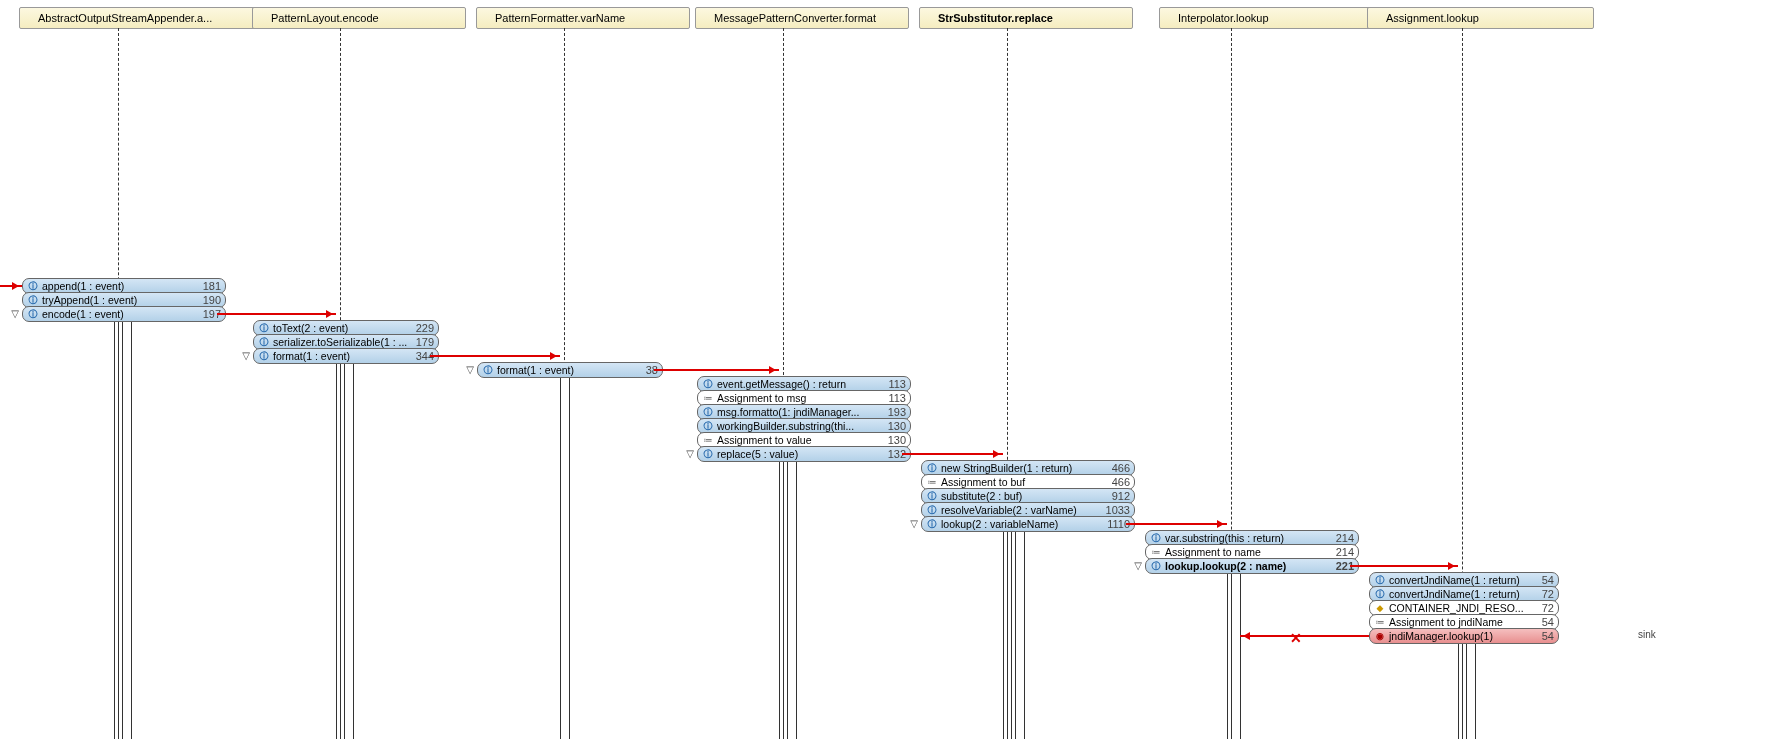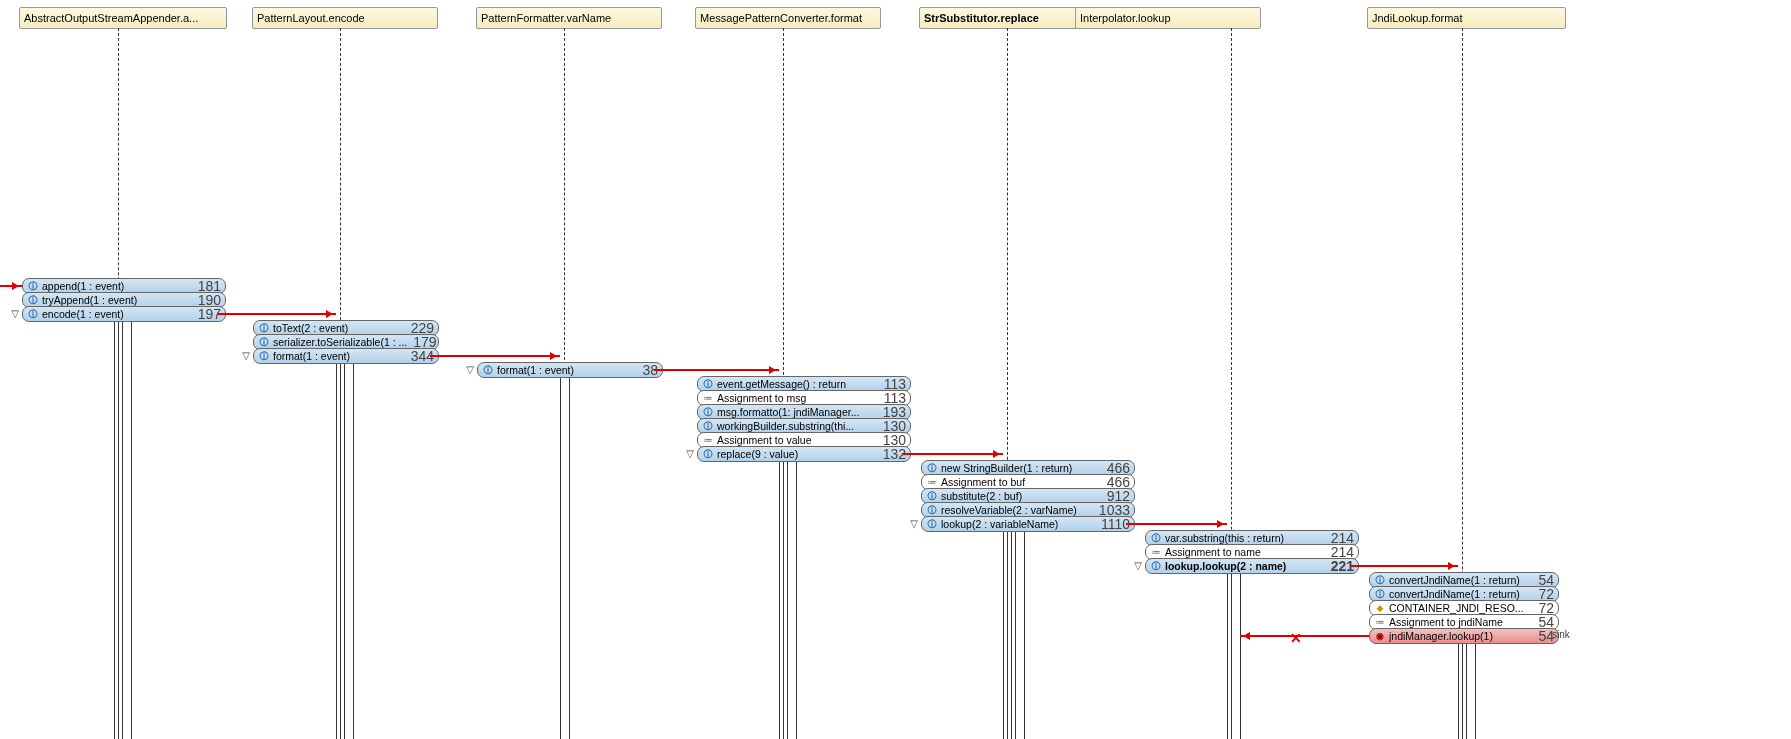--- a/index.html
+++ b/index.html
@@ -1,30 +1,30 @@
 <!DOCTYPE html>
 <html><head>
 <meta charset="utf-8">
 <style>
 html,body{margin:0;padding:0;font-family:Arial,sans-serif;font-size:11px;background:#fff;width:1791px;height:739px;overflow:hidden}
-.lane-header{position:absolute;top:7px;height:20px;background:linear-gradient(#fcf8e0,#f5edc0);border:1px solid #999;border-radius:2px;display:flex;align-items:center;padding:0 4px;white-space:nowrap;overflow:hidden;color:#000;cursor:default}
+.lane-header{position:absolute;top:7px;height:20px;background:linear-gradient(#fcf8e0,#f5edc0);border:1px solid #999;border-radius:2px;display:flex;align-items:center;padding:0 18px;white-space:nowrap;overflow:hidden;color:#000;cursor:default}
 .lifeline{position:absolute;top:28px;width:0;height:711px;border-left:1px dashed #333}
 .act{position:absolute;width:8px;background:#fff;border:1px solid #333}
 .msg{position:absolute;height:14px;border:1px solid #666;border-radius:7px;display:flex;align-items:center;padding:0 4px;font-size:10.5px;white-space:nowrap;overflow:hidden}
 .msg.call{background:linear-gradient(#d4e6f5,#b3d1e8)}
 .msg.assign{background:#fff}
 .msg.ret{background:#fff}
 .msg.highlight{background:linear-gradient(#d4e6f5,#b3d1e8);font-weight:bold}
 .msg.sink{background:linear-gradient(#f5bfbf,#e88f8f)}
 .msg .ico{width:12px;height:10px;margin-right:3px;flex-shrink:0;display:inline-flex;align-items:center;justify-content:center;font-size:9px}
 .msg .ico-call{color:#2266aa;font-weight:bold}
 .msg .ico-assign{color:#555}
 .msg .ico-const{color:#cc9900}
 .msg .ico-sink{color:#aa0000;font-weight:bold}
-.msg .ln{margin-left:auto;color:#444;font-size:14px;padding-left:6px}
+.msg .ln{margin-left:auto;color:#444;font-size:11px;padding-left:6px}
 .exp{position:absolute;width:10px;height:10px;display:flex;align-items:center;justify-content:center;font-size:10px;color:#444;cursor:pointer}
 .arrow{position:absolute;height:2px;background:#d00}
 .arrow::after{content:'';position:absolute;right:-1px;top:-3px;border:4px solid transparent;border-left:7px solid #d00}
 .arrow.left::after{right:auto;left:-1px;border:4px solid transparent;border-right:7px solid #d00}
 .sink-lbl{position:absolute;font-size:10px;color:#444}
 .x-mark{position:absolute;color:#d00;font-size:14px;font-weight:bold}
 </style>
 </head>
 <body>
 
@@ -32,23 +32,23 @@
     <div class="lane-header" style="left: 19px; width: 198px;">AbstractOutputStreamAppender.a...</div>
     <div class="lifeline" style="left: 118px;"></div>
     <div class="lane-header" style="left: 252px; width: 176px;">PatternLayout.encode</div>
     <div class="lifeline" style="left: 340px;"></div>
     <div class="lane-header" style="left: 476px; width: 176px;">PatternFormatter.varName</div>
     <div class="lifeline" style="left: 564px;"></div>
     <div class="lane-header" style="left: 695px; width: 176px;">MessagePatternConverter.format</div>
     <div class="lifeline" style="left: 783px;"></div>
     <div class="lane-header" style="left: 919px; width: 176px; font-weight: bold;">StrSubstitutor.replace</div>
     <div class="lifeline" style="left: 1007px;"></div>
-    <div class="lane-header" style="left: 1075px; width: 176px;">Interpolator.lookup</div>
+    <div class="lane-header" style="left: 1159px; width: 176px;">Interpolator.lookup</div>
     <div class="lifeline" style="left: 1231px;"></div>
-    <div class="lane-header" style="left: 1367px; width: 189px;">JndiLookup.format</div>
+    <div class="lane-header" style="left: 1367px; width: 189px;">Assignment.lookup</div>
     <div class="lifeline" style="left: 1462px;"></div>
     <div class="act" style="left: 114px; top: 279px; height: 460px;"></div>
     <div class="act" style="left: 118px; top: 293px; height: 446px;"></div>
     <div class="act" style="left: 122px; top: 307px; height: 432px;"></div>
     <div class="act" style="left: 336px; top: 321px; height: 418px;"></div>
     <div class="act" style="left: 340px; top: 335px; height: 404px;"></div>
     <div class="act" style="left: 344px; top: 349px; height: 390px;"></div>
     <div class="act" style="left: 560px; top: 363px; height: 376px;"></div>
     <div class="act" style="left: 779px; top: 377px; height: 362px;"></div>
     <div class="act" style="left: 783px; top: 405px; height: 334px;"></div>
@@ -121,21 +121,21 @@
       <span class="ln">130</span>
     </div>
     <div class="msg assign" style="left: 697px; top: 432px; width: 204px;">
       <span class="ico ico-assign">≔</span>
       <span>Assignment to value</span>
       <span class="ln">130</span>
     </div>
     <div class="exp" style="left: 685px; top: 448px;">▽</div>
     <div class="msg call" style="left: 697px; top: 446px; width: 204px;">
       <span class="ico ico-call">ⓘ</span>
-      <span>replace(9 : value)</span>
+      <span>replace(5 : value)</span>
       <span class="ln">132</span>
     </div>
     <div class="msg call" style="left: 921px; top: 460px; width: 204px;">
       <span class="ico ico-call">ⓘ</span>
       <span>new StringBuilder(1 : return)</span>
       <span class="ln">466</span>
     </div>
     <div class="msg assign" style="left: 921px; top: 474px; width: 204px;">
       <span class="ico ico-assign">≔</span>
       <span>Assignment to buf</span>
@@ -199,15 +199,15 @@
       <span class="ln">54</span>
     </div>
     <div class="arrow" style="left: 0px; top: 285px; width: 22px;"></div>
     <div class="arrow" style="left: 217px; top: 313px; width: 119px;"></div>
     <div class="arrow" style="left: 430px; top: 355px; width: 130px;"></div>
     <div class="arrow" style="left: 654px; top: 369px; width: 125px;"></div>
     <div class="arrow" style="left: 902px; top: 453px; width: 101px;"></div>
     <div class="arrow" style="left: 1126px; top: 523px; width: 101px;"></div>
     <div class="arrow" style="left: 1350px; top: 565px; width: 108px;"></div>
     <div class="arrow left" style="left: 1240px; top: 635px; width: 129px;"></div>
-    <div class="sink-lbl" style="left: 1552px; top: 629px;">sink</div>
+    <div class="sink-lbl" style="left: 1638px; top: 629px;">sink</div>
     <div class="x-mark" style="left: 1290px; top: 630px;">✕</div>
   </div>
 
 </body></html>

